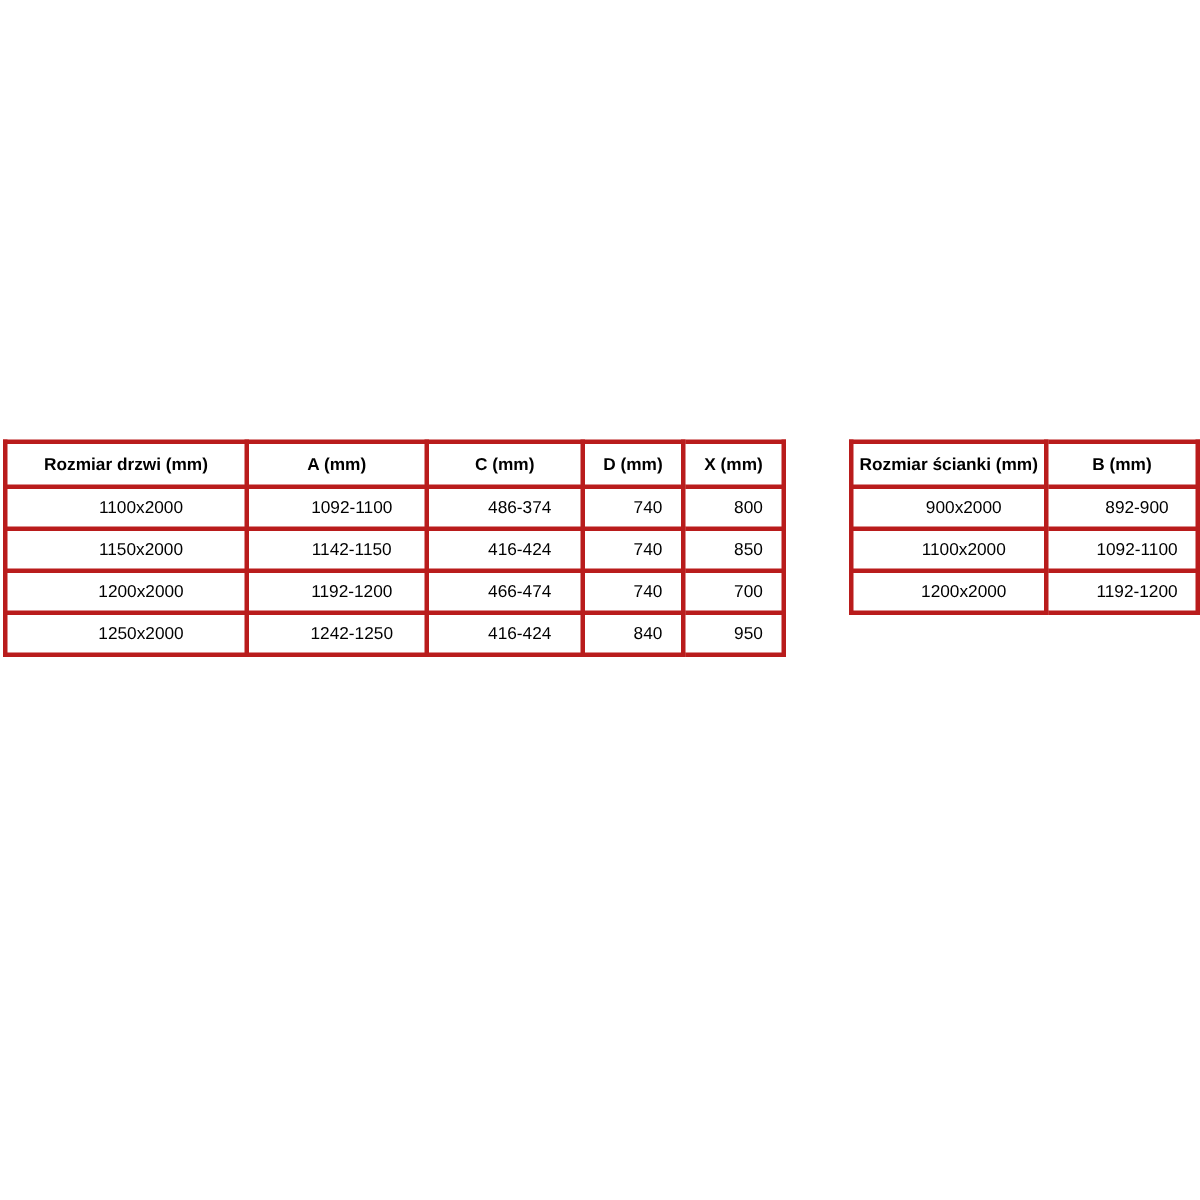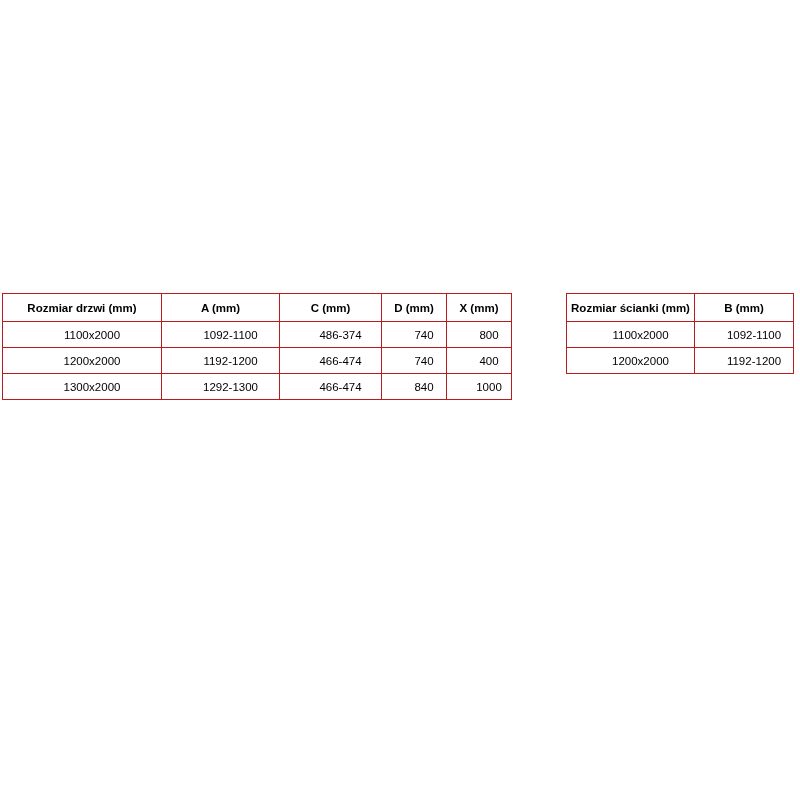--- a/index.html
+++ b/index.html
@@ -19,21 +19,21 @@
     background: #ffffff;
   }
   table.spec-table {
     position: absolute;
     border-collapse: collapse;
     table-layout: fixed;
     background: #ffffff;
   }
   table.spec-table th,
   table.spec-table td {
-    border: 1px solid #b91c1c;
+    border: 3px solid #b91c1c;
     text-align: center;
     vertical-align: middle;
     padding: 0;
     color: #000000;
     font-size: 11.5px;
     white-space: nowrap;
     overflow: hidden;
   }
   table.spec-table th {
     font-weight: bold;
@@ -78,45 +78,56 @@
       </thead>
       <tbody>
         <tr>
           <td>1100x2000</td>
           <td>1092-1100</td>
           <td>486-374</td>
           <td>740</td>
           <td>800</td>
         </tr>
         <tr>
+          <td>1150x2000</td>
+          <td>1142-1150</td>
+          <td>416-424</td>
+          <td>740</td>
+          <td>850</td>
+        </tr>
+        <tr>
           <td>1200x2000</td>
           <td>1192-1200</td>
           <td>466-474</td>
           <td>740</td>
-          <td>400</td>
+          <td>700</td>
         </tr>
         <tr>
-          <td>1300x2000</td>
-          <td>1292-1300</td>
-          <td>466-474</td>
+          <td>1250x2000</td>
+          <td>1242-1250</td>
+          <td>416-424</td>
           <td>840</td>
-          <td>1000</td>
+          <td>950</td>
         </tr>
       </tbody>
     </table>
 
   <table class="spec-table wall-table">
       <thead>
         <tr>
           <th>Rozmiar ścianki (mm)</th>
           <th>B (mm)</th>
         </tr>
       </thead>
       <tbody>
         <tr>
+          <td>900x2000</td>
+          <td>892-900</td>
+        </tr>
+        <tr>
           <td>1100x2000</td>
           <td>1092-1100</td>
         </tr>
         <tr>
           <td>1200x2000</td>
           <td>1192-1200</td>
         </tr>
       </tbody>
     </table>
 </div>

